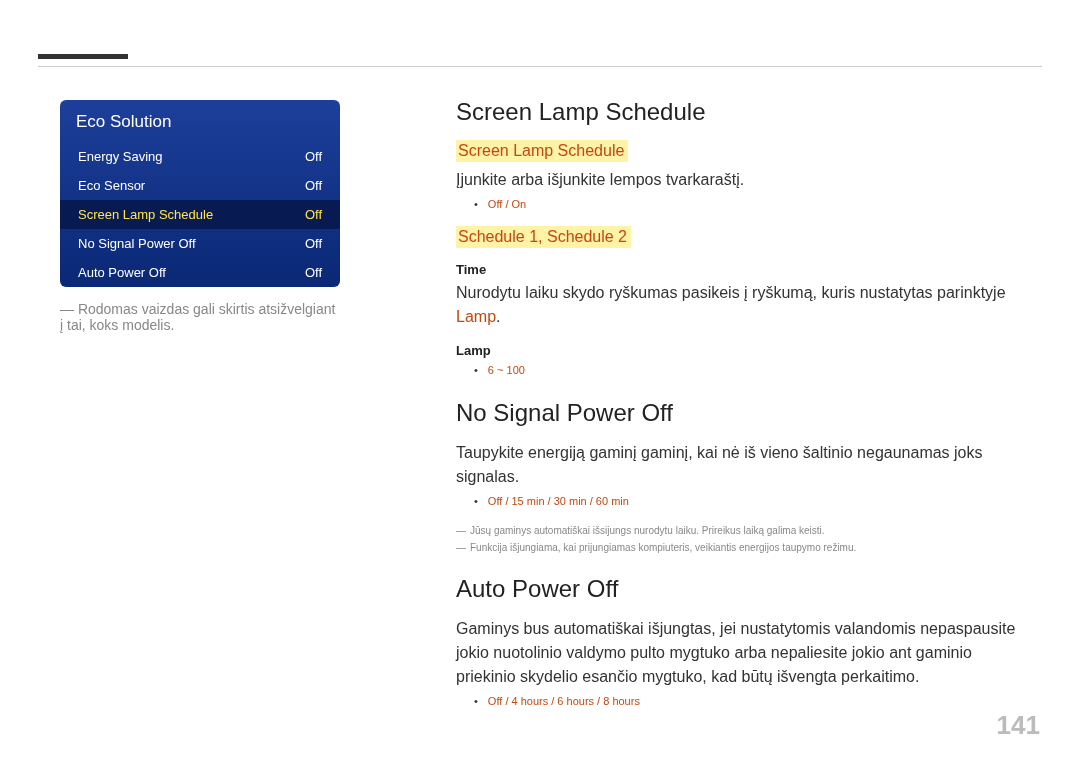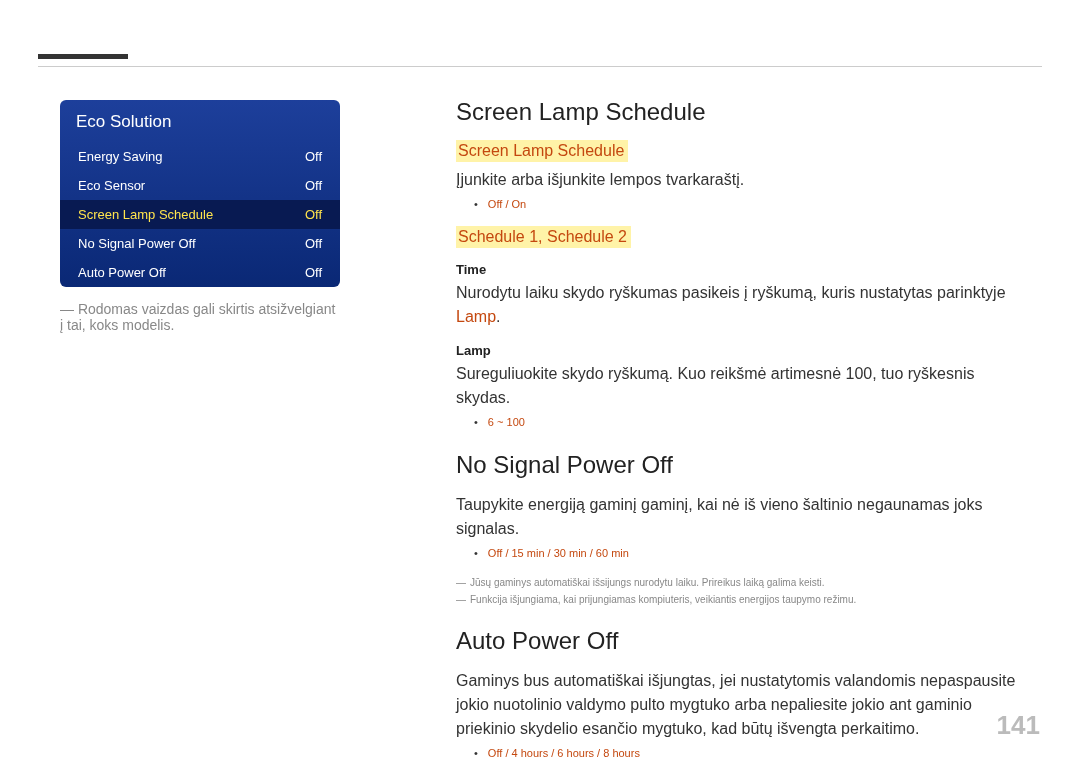--- a/index.html
+++ b/index.html
@@ -176,21 +176,20 @@
     </ul>
 
     <h2 class="hl">Schedule 1, Schedule 2</h2>
 
     <h3 class="sub">Time</h3>
     <p class="desc">
       <span>Nurodytu laiku skydo ryškumas pasikeis į ryškumą, kuris nustatytas parinktyje </span><span class="lamp-ref">Lamp</span><span>.</span>
     </p>
 
     <h3 class="sub" style="margin-top:14px">Lamp</h3>
-    <p class="desc">Sureguliuokite skydo ryškumą. Kuo reikšmė artimesnė 100, tuo ryškesnis skydas.</p>
     <ul class="bullets">
       <li><span class="opt">6 ~ 100</span></li>
     </ul>
   </div>
 
   <div class="section">
     <h1>No Signal Power Off</h1>
     <p class="desc">Taupykite energiją gaminį gaminį, kai nė iš vieno šaltinio negaunamas joks signalas.</p>
     <ul class="bullets">
       <li><span class="opt">Off / 15 min / 30 min / 60 min</span></li>

